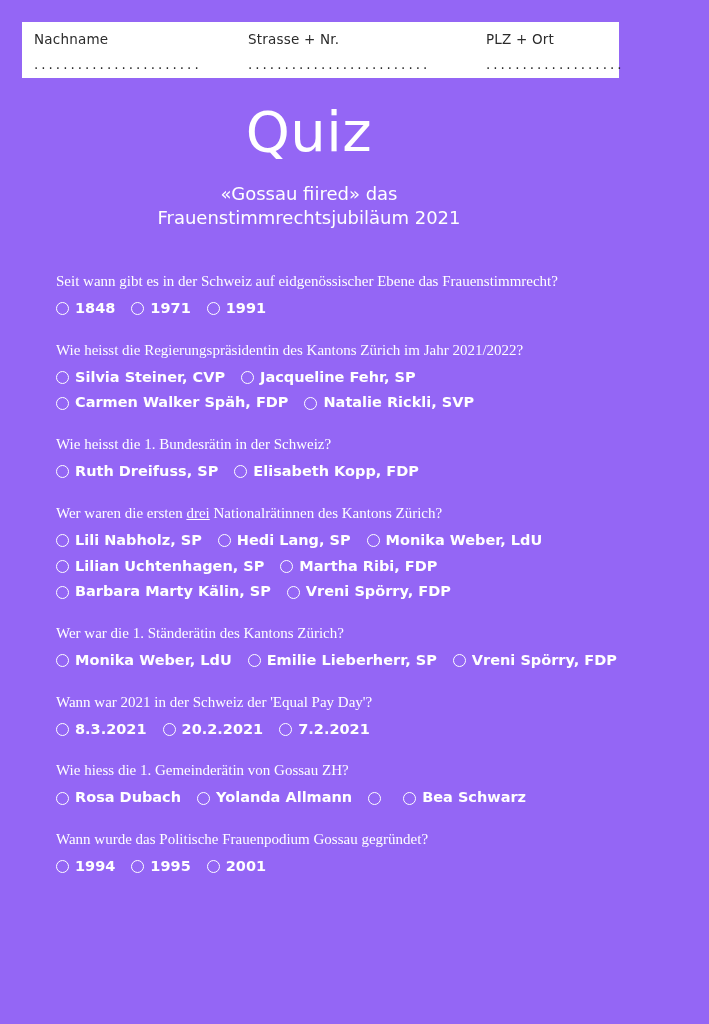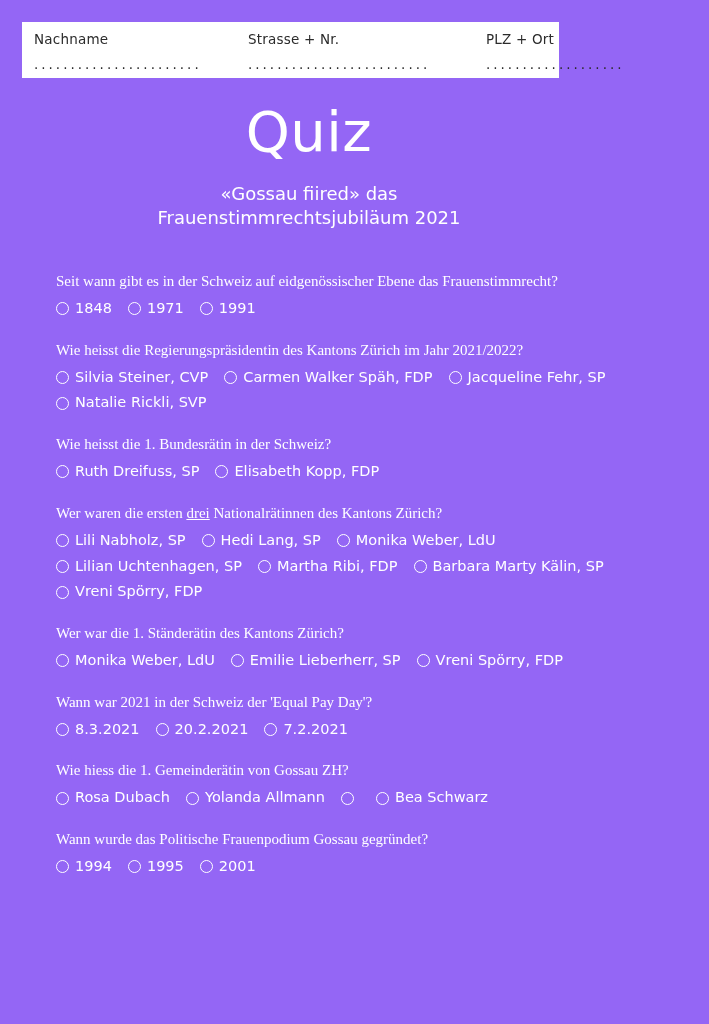--- a/index.html
+++ b/index.html
@@ -14,21 +14,21 @@
     color: #ffffff;
     overflow: hidden;
     position: relative;
   }
 
   
   .address-bar {
     position: absolute;
     left: 22px;
     top: 22px;
-    width: 537px;
+    width: 597px;
     height: 56px;
     background: #ffffff;
     box-sizing: border-box;
     display: flex;
     align-items: flex-start;
   }
   .addr-field {
     position: relative;
     height: 100%;
     box-sizing: border-box;
@@ -109,20 +109,21 @@
   .opt {
     display: flex;
     align-items: center;
     margin-right: 16px;
     margin-bottom: 4px;
     font-size: 14.5px;
     line-height: 1.5;
     color: #ffffff;
     white-space: nowrap;
     font-family: "DejaVu Sans", sans-serif;
+    font-weight: bold;
   }
   .radio {
     width: 13px;
     height: 13px;
     border: 1.4px solid #ffffff;
     border-radius: 50%;
     margin-right: 6px;
     flex: 0 0 auto;
     box-sizing: border-box;
     background: transparent;
@@ -174,28 +175,28 @@
     </div>
     <div class="q-block">
       <div class="q-text">Wie heisst die Regierungspräsidentin des Kantons Zürich im Jahr 2021/2022?</div>
       <div class="opts">
         <label class="opt">
           <span class="radio"></span>
           <span>Silvia Steiner, CVP</span>
         </label>
         <label class="opt">
           <span class="radio"></span>
+          <span>Jacqueline Fehr, SP</span>
+        </label>
+        <label class="opt">
+          <span class="radio"></span>
           <span>Carmen Walker Späh, FDP</span>
         </label>
         <label class="opt">
           <span class="radio"></span>
-          <span>Jacqueline Fehr, SP</span>
-        </label>
-        <label class="opt">
-          <span class="radio"></span>
           <span>Natalie Rickli, SVP</span>
         </label>
       </div>
     </div>
     <div class="q-block">
       <div class="q-text">Wie heisst die 1. Bundesrätin in der Schweiz?</div>
       <div class="opts">
         <label class="opt">
           <span class="radio"></span>
           <span>Ruth Dreifuss, SP</span>

